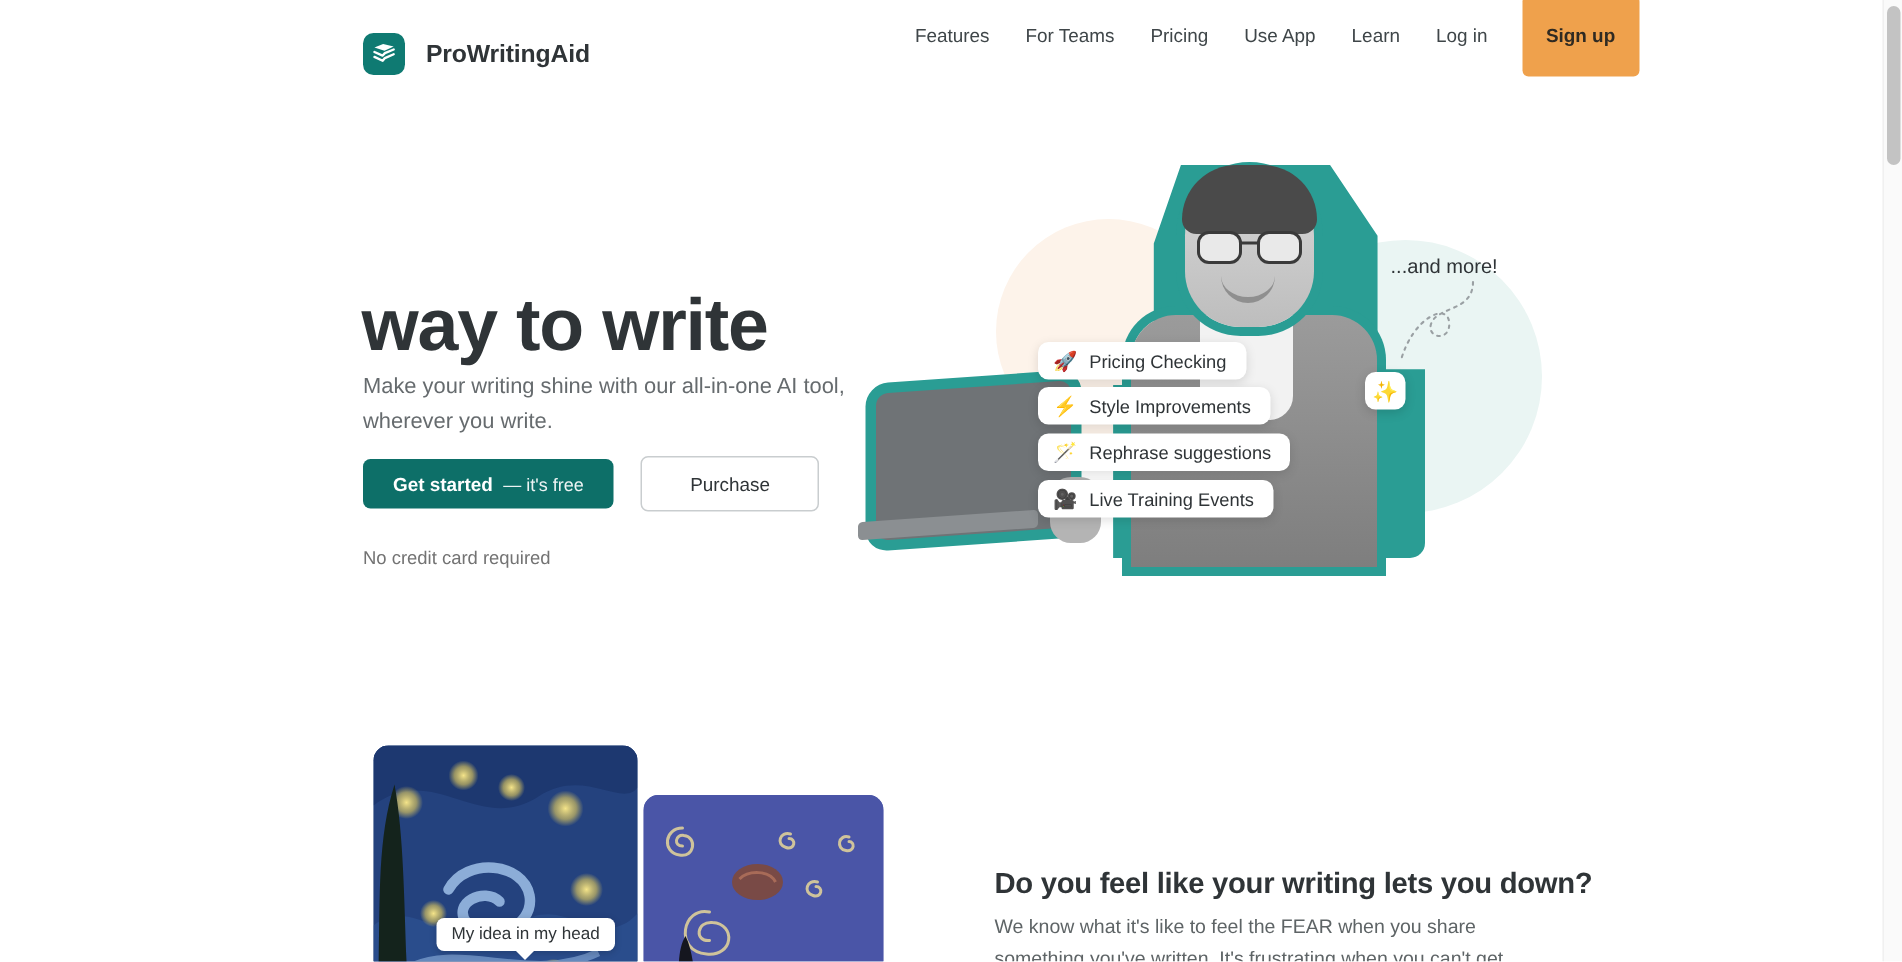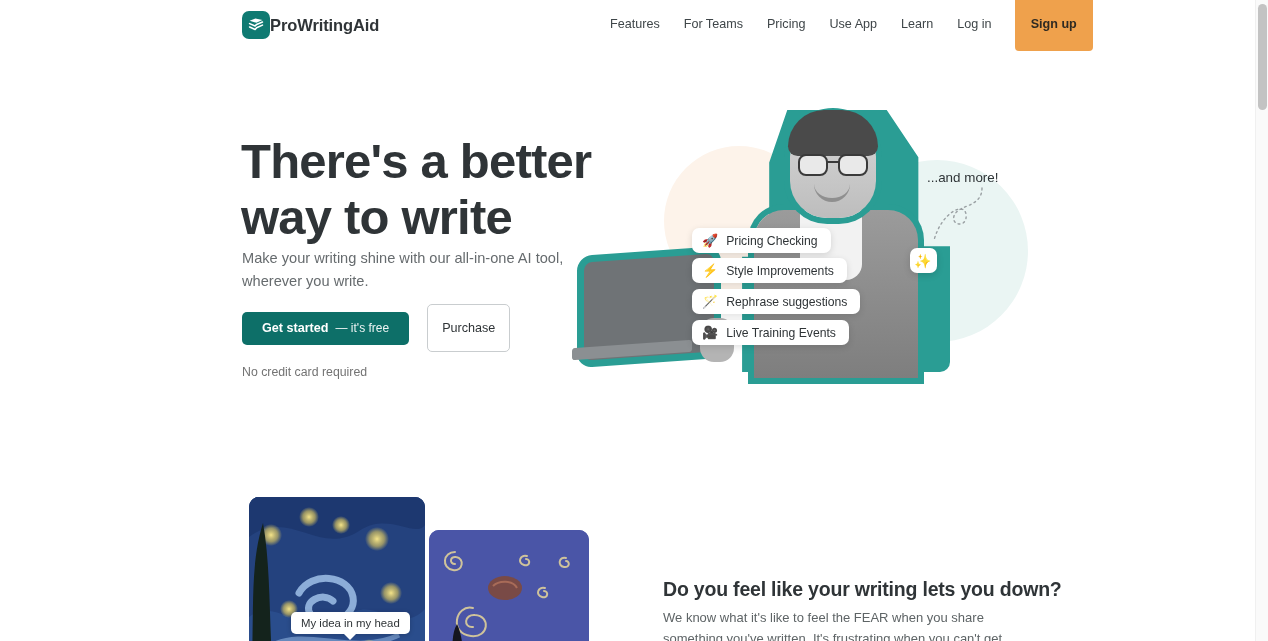--- a/index.html
+++ b/index.html
@@ -50,24 +50,24 @@
     left: 0; top: 0;
     width: 1256px;
     height: 48px;
     display: flex;
     align-items: center;
     background: #ffffff;
   }
   .brand {
     position: absolute;
     left: 242px;
-    top: 11px;
-    display: flex;
-    align-items: center;
-    gap: 0;
+    top: 22px;
+    display: flex;
+    align-items: center;
+    gap: 14px;
     cursor: pointer;
   }
   .brand-mark {
     width: 28px;
     height: 28px;
     border-radius: 7px;
     background: #0f7a72;
     display: flex;
     align-items: center;
     justify-content: center;
@@ -156,22 +156,22 @@
   .btn-primary .sub {
     font-weight: normal;
     font-size: 12px;
     opacity: .92;
   }
   .btn-secondary {
     background: #ffffff;
     color: #2f3437;
     border: 1px solid #c9cdcf;
     border-radius: 5px;
-    height: 48px;
-    padding: 0 14px;
+    height: 37px;
+    padding: 0 32px;
     font-size: 12.6px;
     cursor: pointer;
     font-family: "Liberation Sans", sans-serif;
   }
   .hero-note {
     position: absolute;
     left: 242px;
     top: 365px;
     font-size: 12.3px;
     color: #737373;
@@ -419,21 +419,21 @@
       <a class="nav-link">For Teams</a>
       <a class="nav-link">Pricing</a>
       <a class="nav-link">Use App</a>
       <a class="nav-link">Learn</a>
       <a class="nav-link">Log in</a>
       <button class="nav-cta">Sign up</button>
     </nav>
   </div>
 
   <h1 class="hero-title">
-    <span>There's a better</span><br>
+    <br>
     <span>way to write</span>
   </h1>
 
   <p class="hero-sub">Make your writing shine with our all-in-one AI tool, wherever you write.</p>
 
   <div class="hero-buttons">
     <button class="btn-primary">
       <span>Get started</span>
       <span class="sub">— it's free</span>
     </button>

